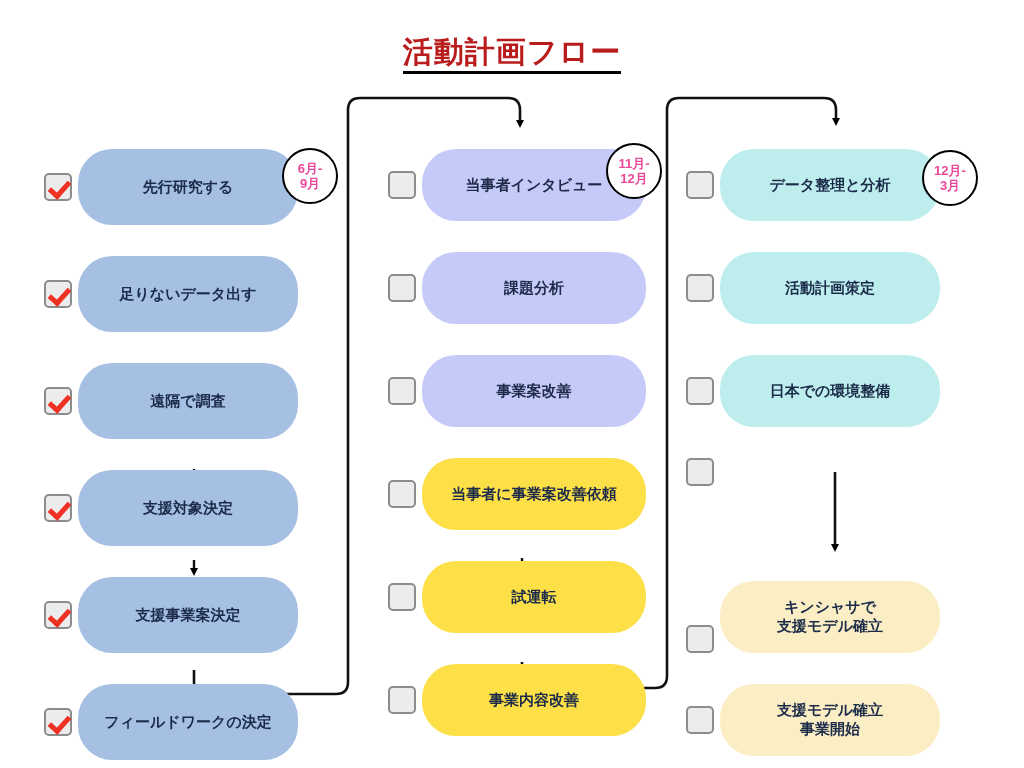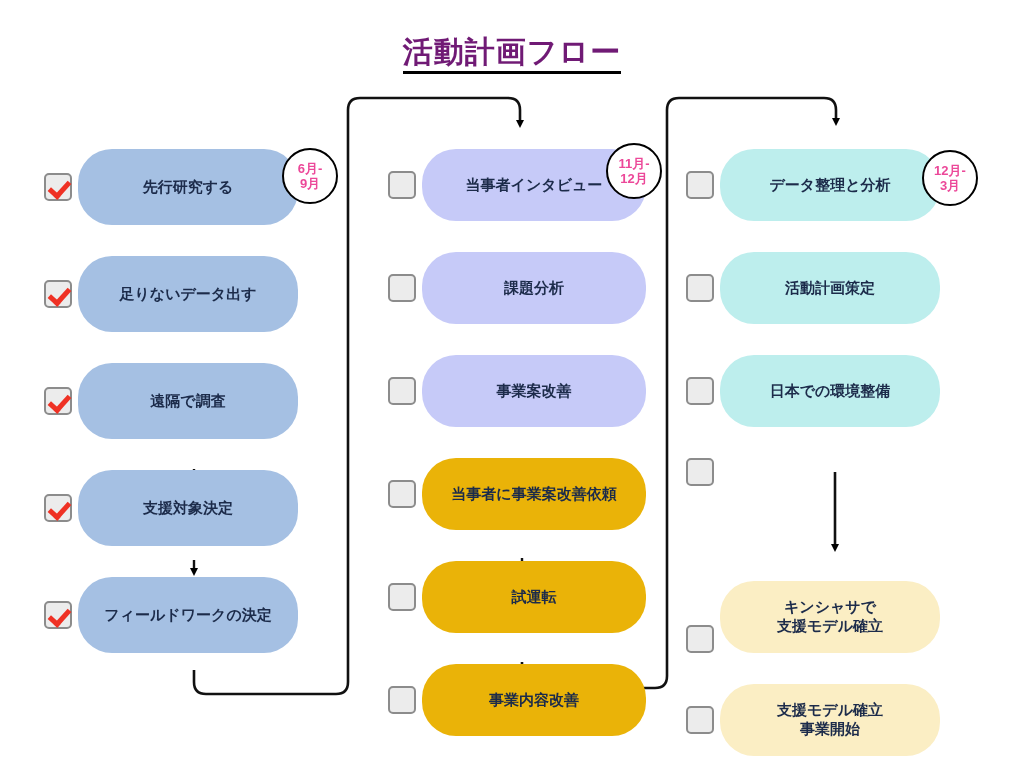--- a/index.html
+++ b/index.html
@@ -18,21 +18,21 @@
 
   #title {
     position: absolute;
     top: 32px;
     left: 0;
     width: 1024px;
     text-align: center;
     font-size: 30px;
     font-weight: bold;
     letter-spacing: 1px;
-    color: #701a75;
+    color: #b91c1c;
   }
   #title span {
     border-bottom: 3px solid #000000;
     padding-bottom: 3px;
   }
 
   .connector-layer {
     position: absolute;
     top: 0; left: 0;
     width: 1024px;
@@ -95,21 +95,21 @@
   }
 
   
   #col1 .pill { width: 220px; height: 76px; background: #a5c0e3; }
   #col1 .row { margin-bottom: 15px; }
 
   
   #col2 .pill { width: 224px; height: 72px; }
   #col2 .row { margin-bottom: 19px; }
   .violet { background: #c6caf8; }
-  .sky    { background: #eab308; }
+  .sky    { background: #fde047; }
 
   
   #col3 .pill { width: 220px; height: 72px; }
   #col3 .row { margin-bottom: 19px; }
   .teal   { background: #bdeeed; }
   .amber  { background: #fbeec4; }
   #col3 .row.gap-after { margin-bottom: 95px; }
   #col3 .row.tight { margin-bottom: 6px; align-items: flex-end; }
 
   .badge {
@@ -184,20 +184,24 @@
   <div class="row">
     <div class="checkbox checked"></div>
     <div class="pill">遠隔で調査</div>
   </div>
   <div class="row">
     <div class="checkbox checked"></div>
     <div class="pill">支援対象決定</div>
   </div>
   <div class="row">
     <div class="checkbox checked"></div>
+    <div class="pill">支援事業案決定</div>
+  </div>
+  <div class="row">
+    <div class="checkbox checked"></div>
     <div class="pill">フィールドワークの決定</div>
   </div>
 </div>
 
 <div class="column" id="col2">
   <div class="row">
     <div class="checkbox"></div>
     <div class="pill violet">当事者インタビュー</div>
   </div>
   <div class="row">

